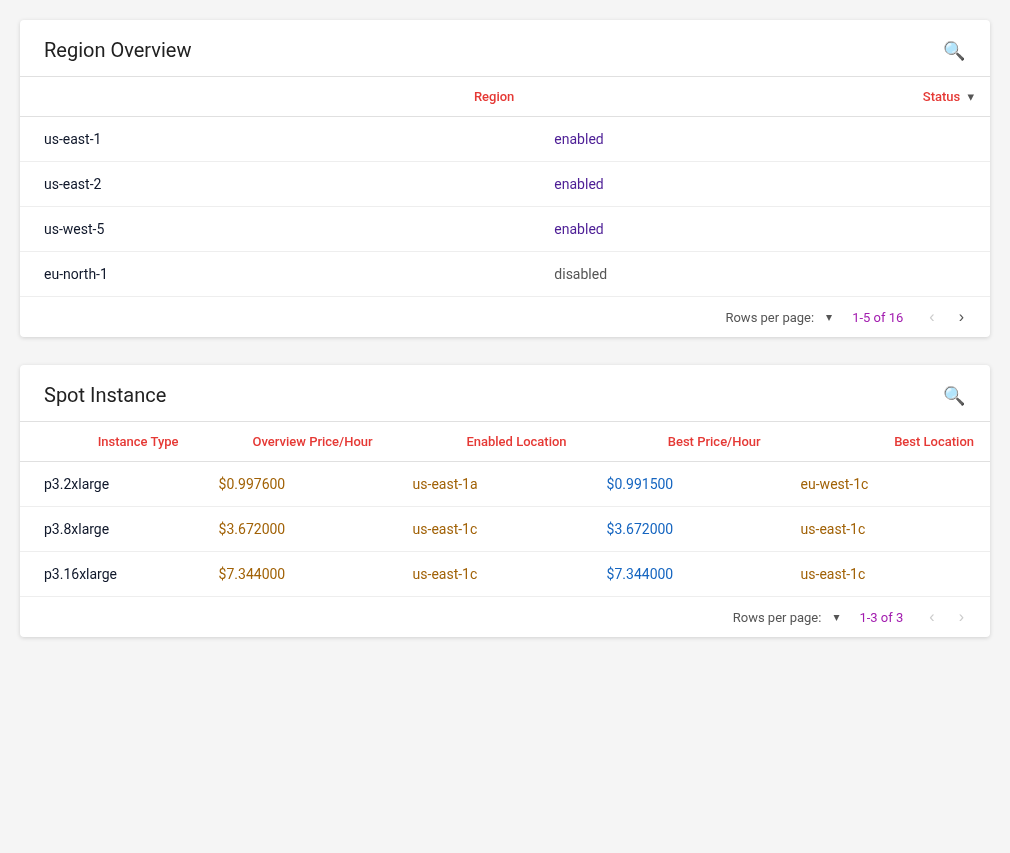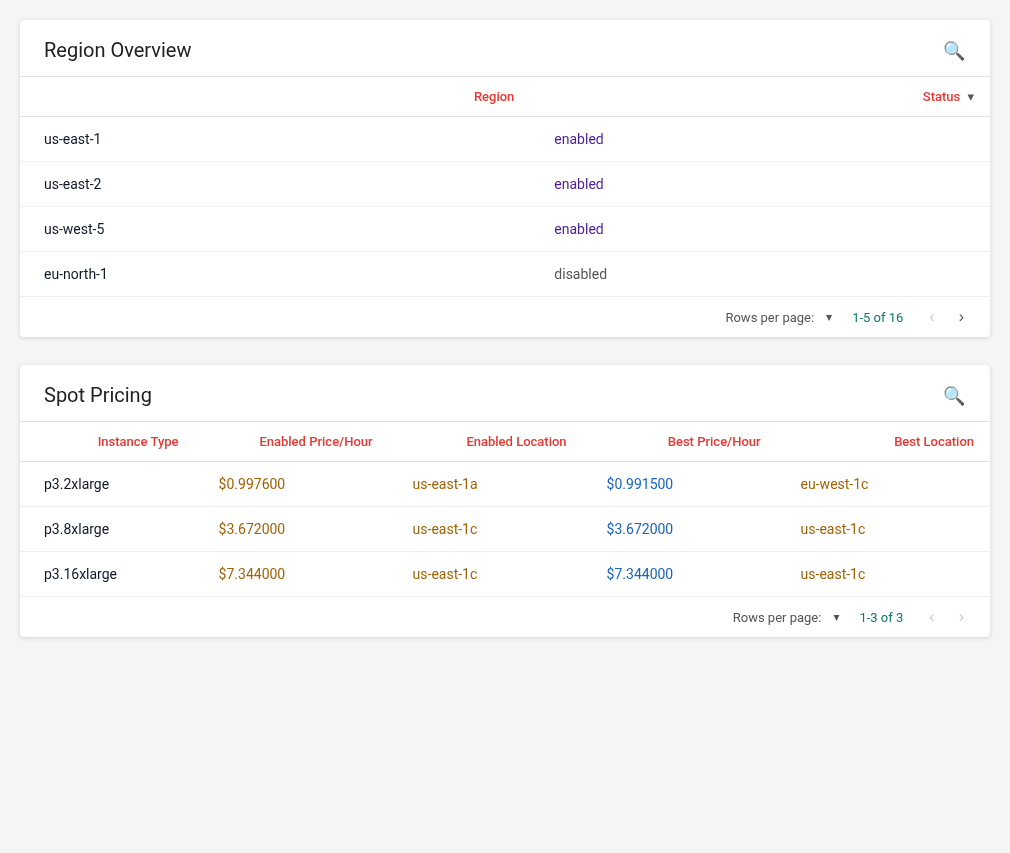--- a/index.html
+++ b/index.html
@@ -94,21 +94,21 @@
       gap: 12px;
     }
     .pagination-label {
       color: #555;
     }
     .dropdown-arrow {
       font-size: 12px;
       color: #555;
     }
     .page-info {
-      color: #0f766e;
+      color: #a21caf;
       margin: 0 8px;
     }
     .nav-btn {
       background: none;
       border: none;
       cursor: pointer;
       color: #555;
       font-size: 16px;
       padding: 2px 6px;
       line-height: 1;
@@ -167,31 +167,31 @@
     <span class="pagination-label">Rows per page:</span>
     <span class="dropdown-arrow">▾</span>
     <span class="page-info">1-5 of 16</span>
     <button class="nav-btn disabled">‹</button>
     <button class="nav-btn">›</button>
   </div>
 </div>
 
 <div class="card">
   <div class="card-header">
-    <span class="card-title">Spot Pricing</span>
+    <span class="card-title">Spot Instance</span>
     <span class="search-icon">🔍</span>
   </div>
   <table>
     <thead>
       <tr>
         <th class="col-instance">
           <span>Instance Type</span>
         </th>
         <th class="col-enabled-price">
-          <span>Enabled Price/Hour</span>
+          <span>Overview Price/Hour</span>
         </th>
         <th class="col-enabled-loc">
           <span>Enabled Location</span>
         </th>
         <th class="col-best-price">
           <span>Best Price/Hour</span>
         </th>
         <th class="col-best-loc">
           <span>Best Location</span>
         </th>

